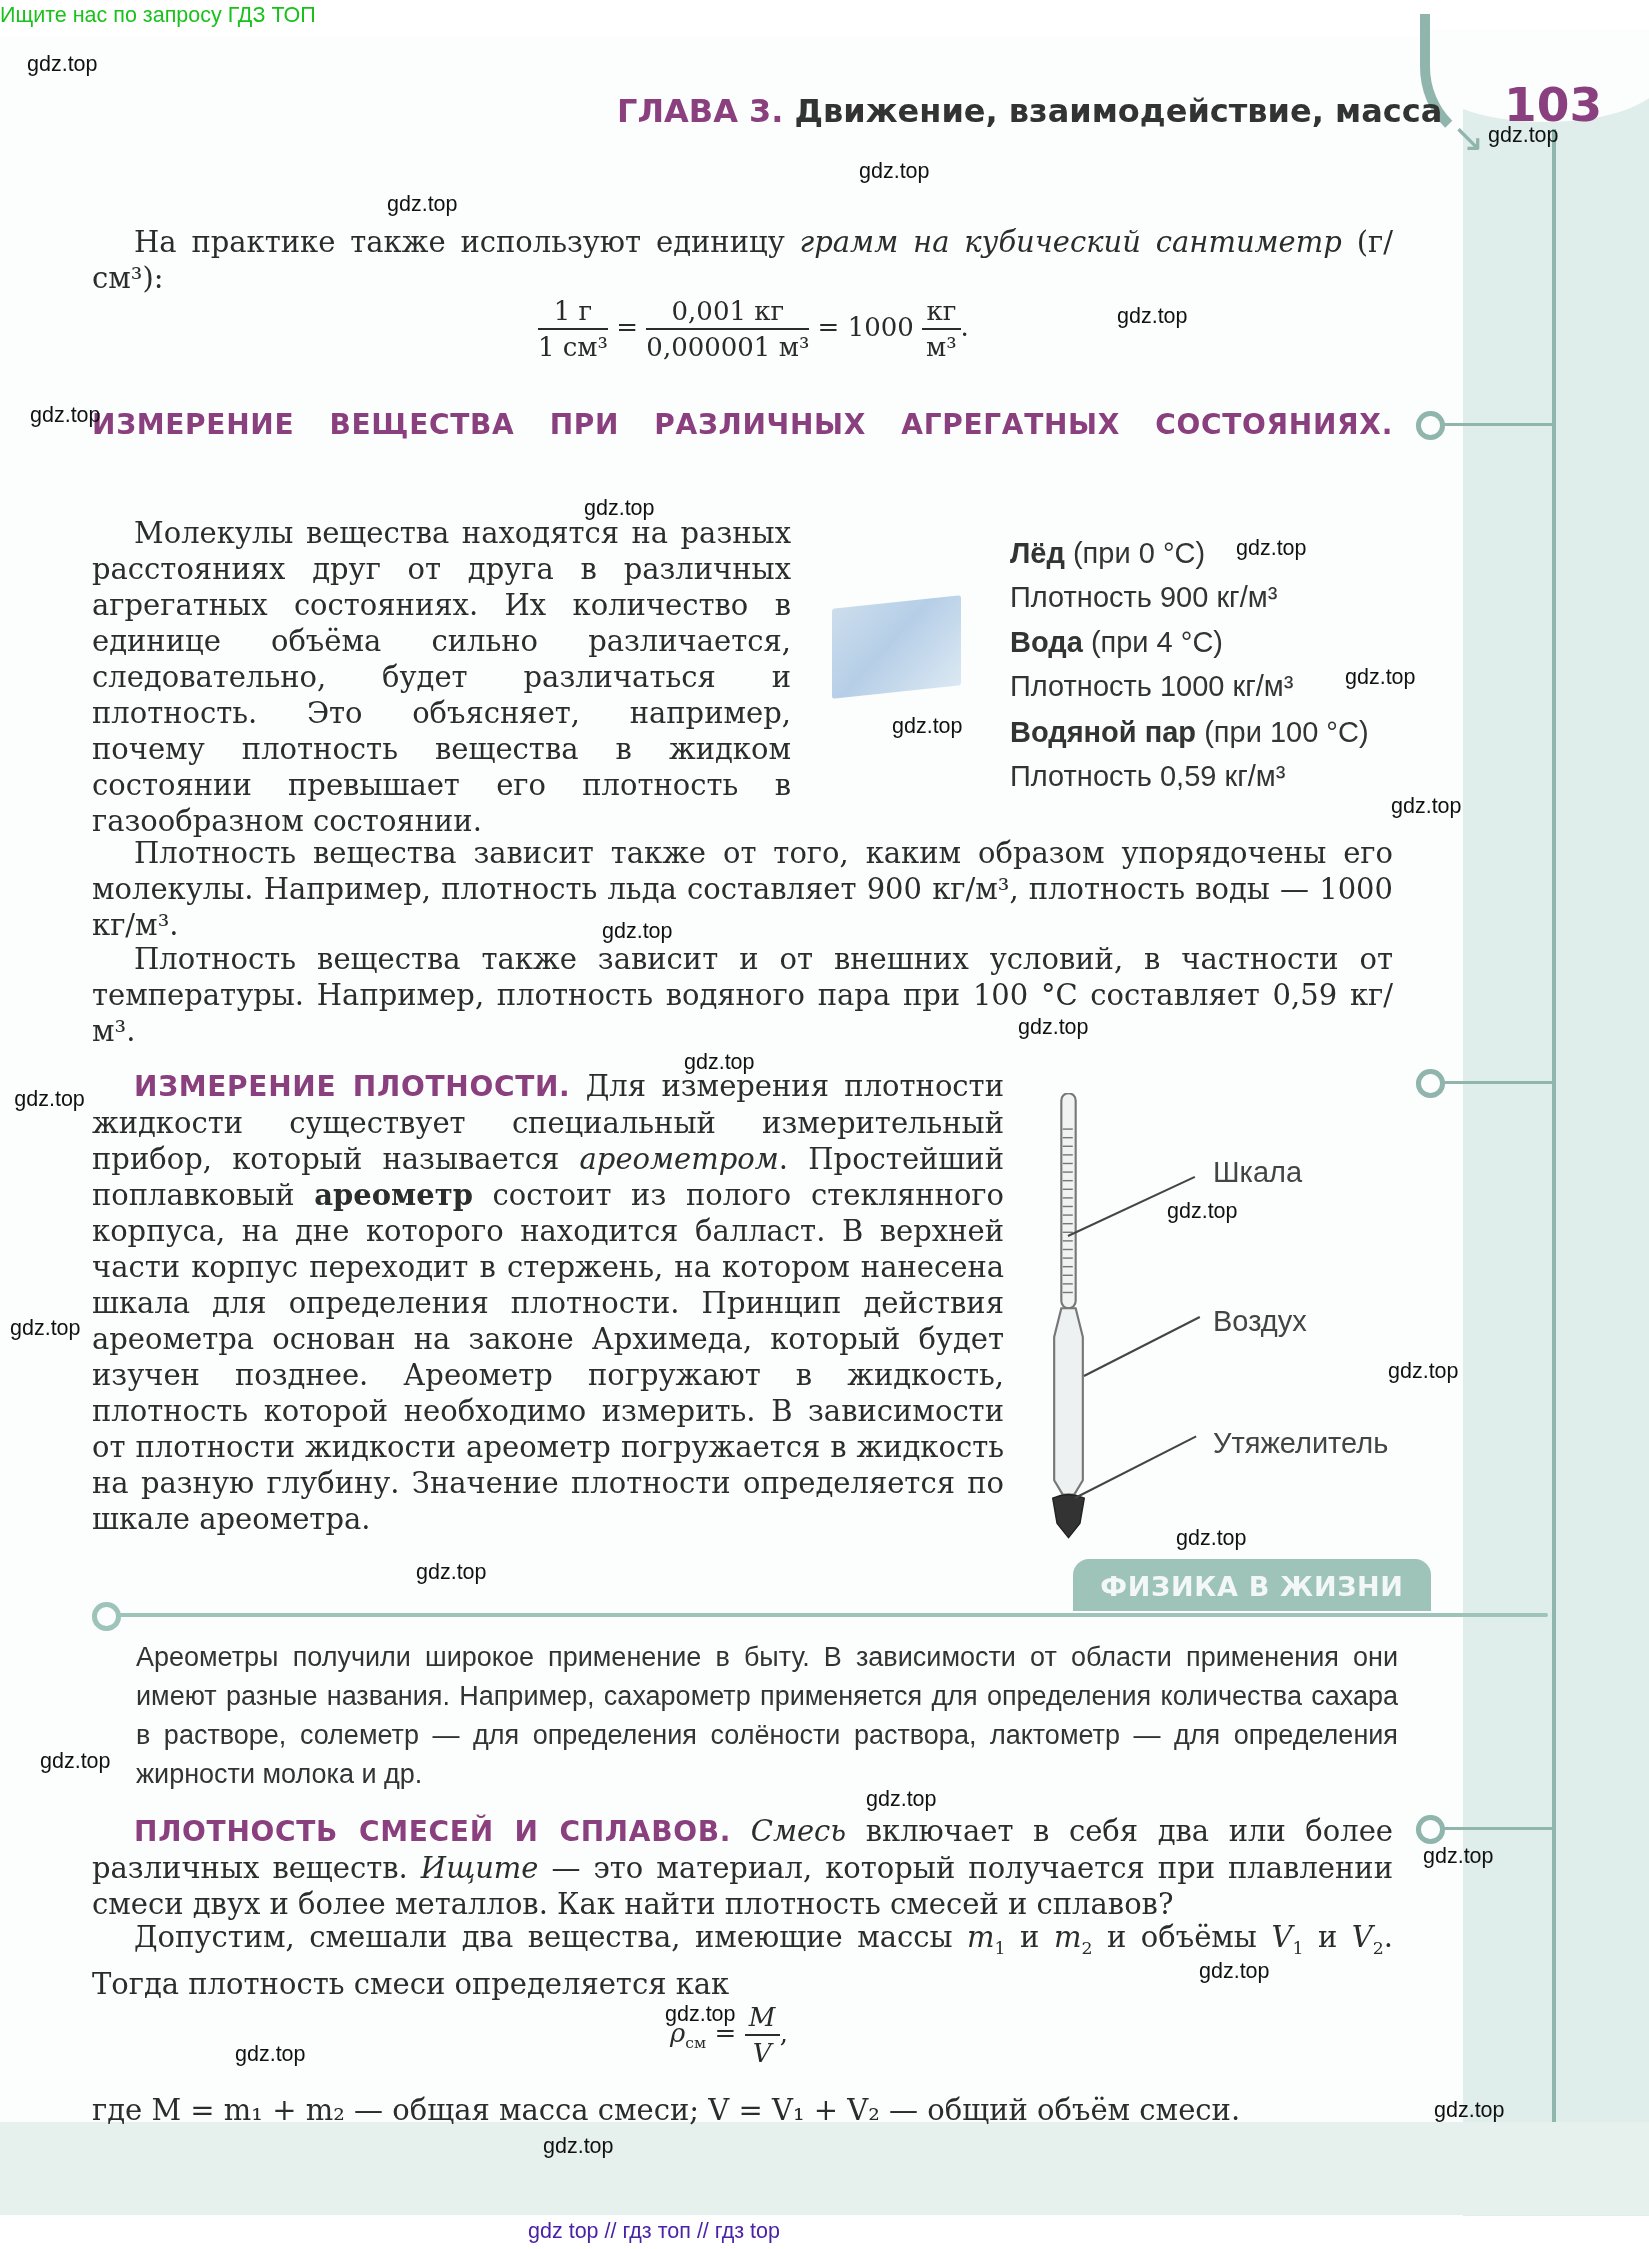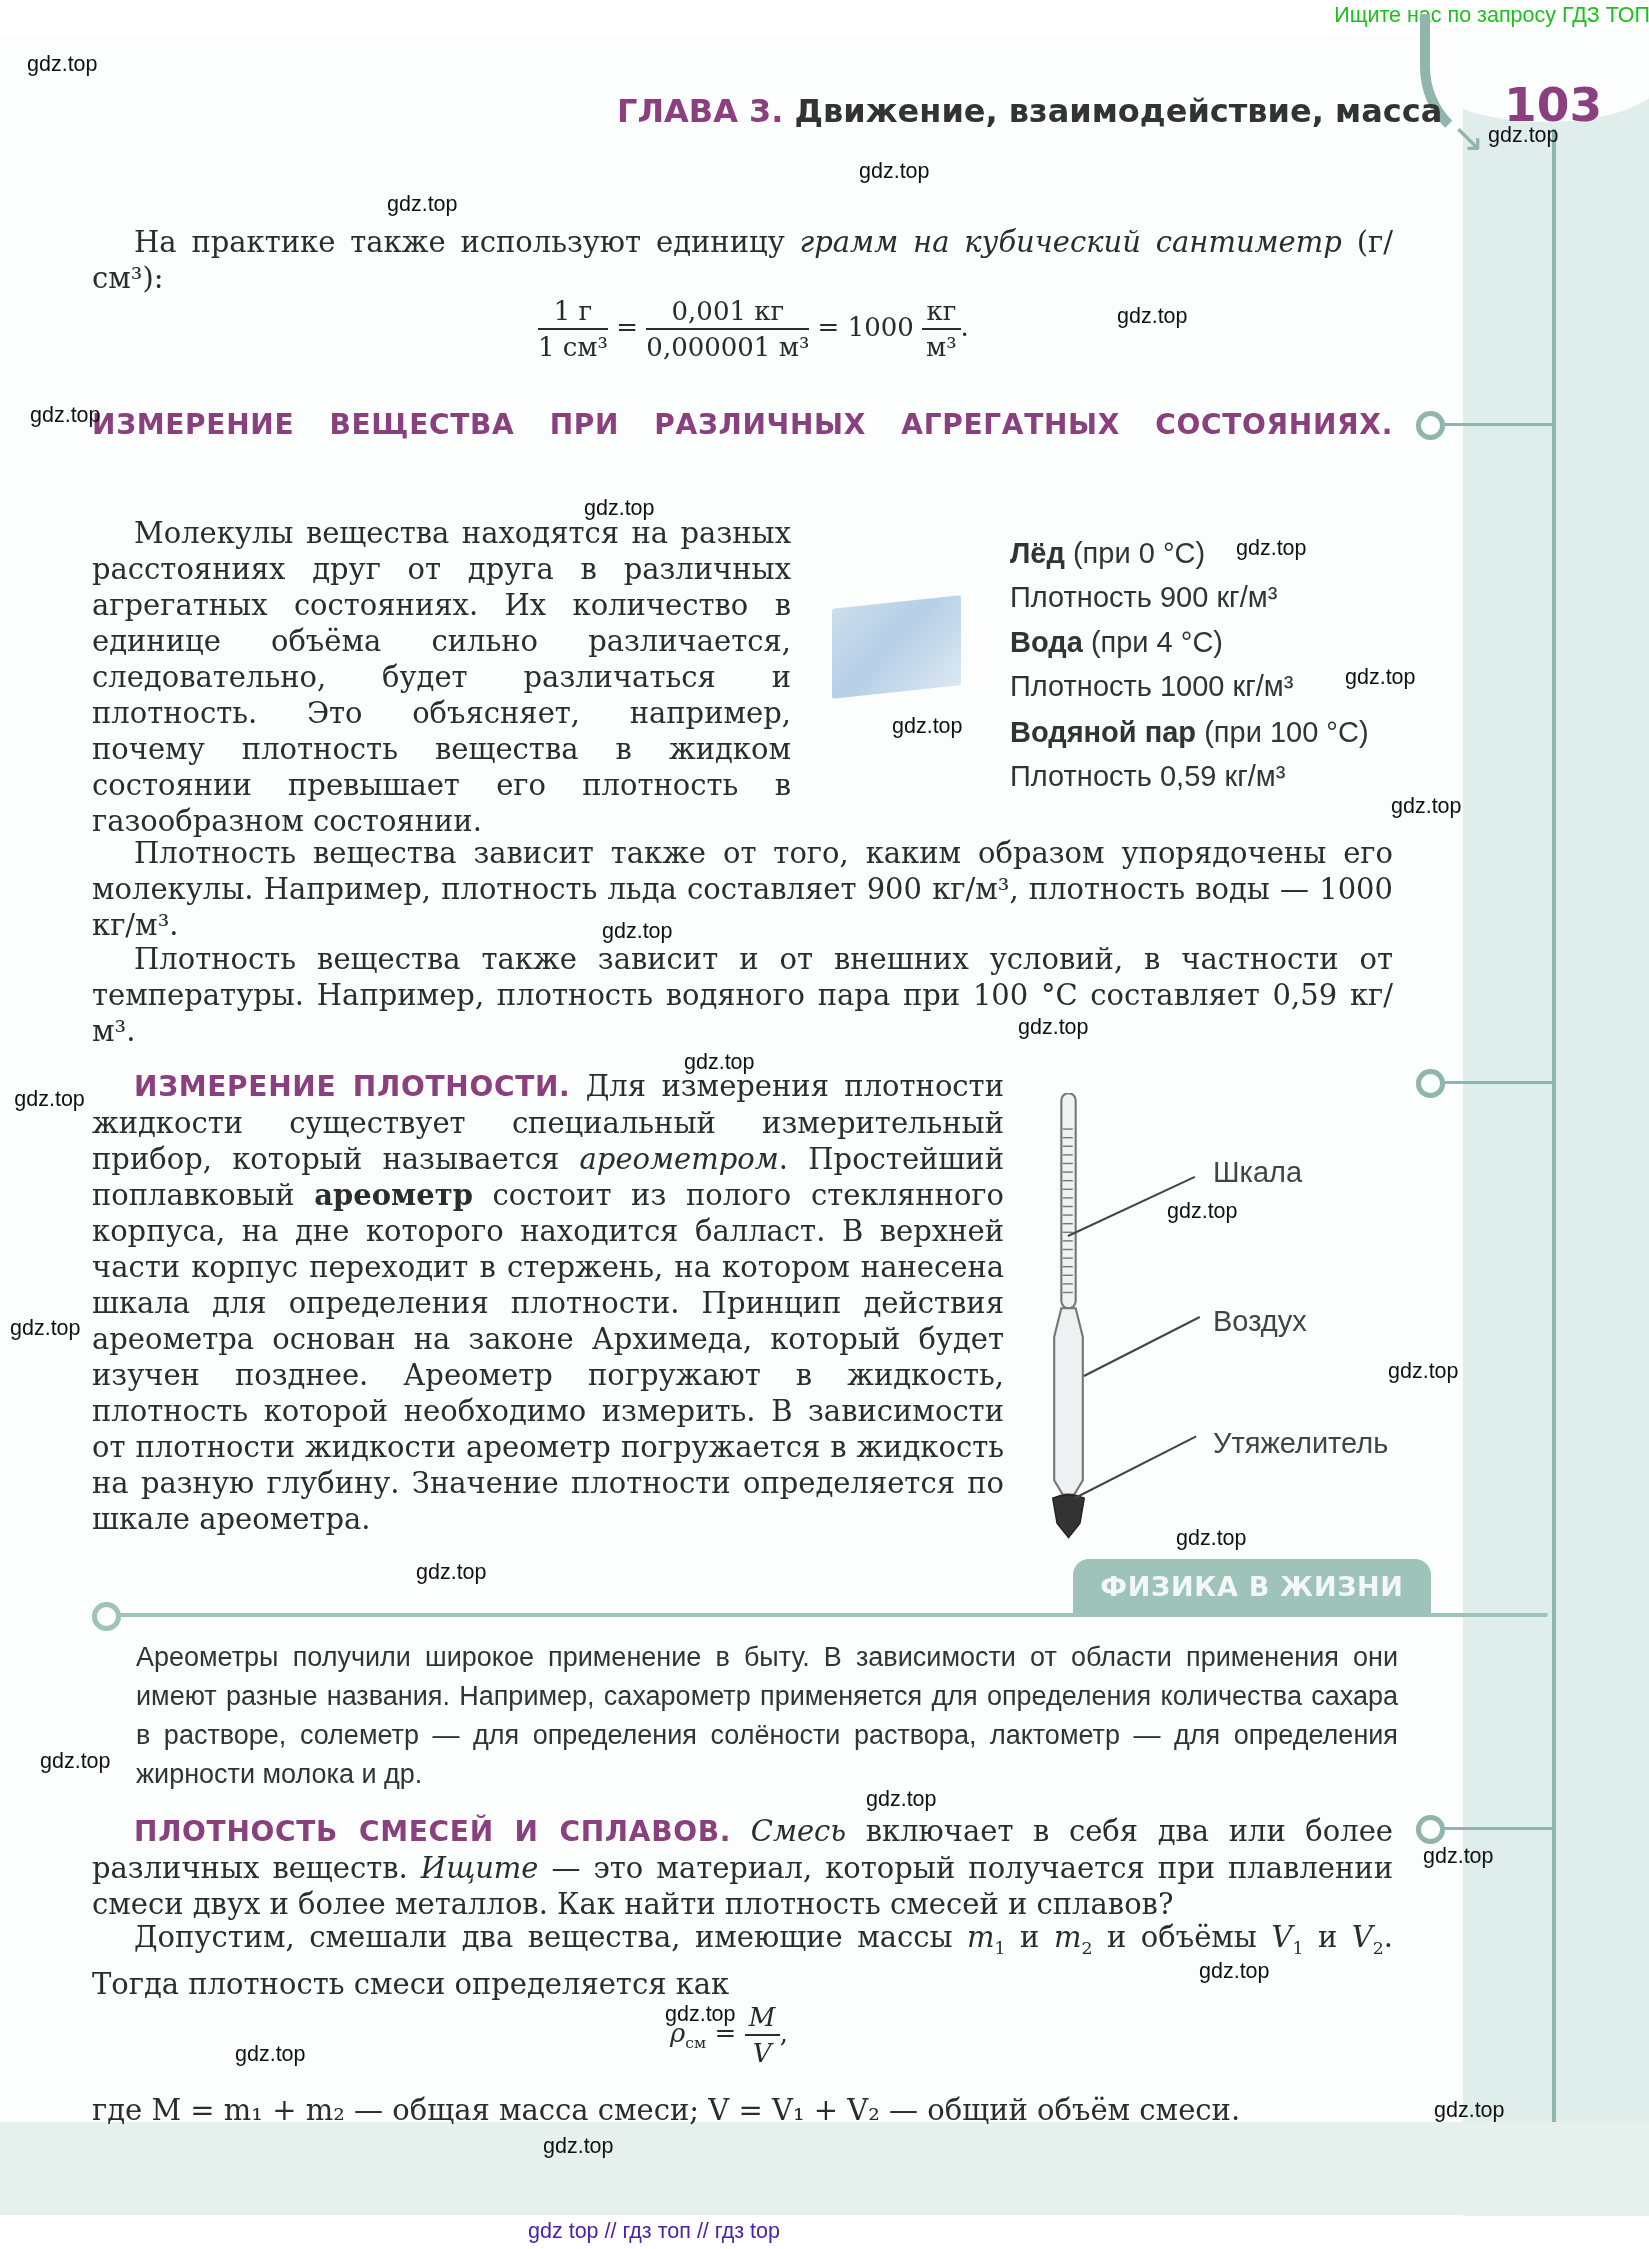--- a/index.html
+++ b/index.html
@@ -1,17 +1,17 @@
 <!DOCTYPE html>
 <html style="font-size:11.5px"><head>
 <meta charset="utf-8">
 <style>
   html,body{margin:0;padding:0;}
   body{width:1650px;height:2250px;position:relative;background:#ffffff;overflow:hidden;font-family:"DejaVu Serif",serif;color:#2a2a2a;}
-  .topbar{position:absolute;left:0;top:0;width:1650px;height:36px;background:#fff;text-align:right;}
+  .topbar{position:absolute;left:0;top:0;width:1650px;height:36px;background:#fff;text-align:left;}
   .topbar span{display:inline-block;margin-top:2.9px;font-family:"Liberation Sans",sans-serif;font-size:21.5px;color:#19c21b;}
   .page{position:absolute;left:0;top:36px;width:1650px;height:2180px;background:#fcfdfd;}
   .rail{position:absolute;left:1463px;top:36px;width:187px;height:2180px;background:#dfeeeb;}
   .rail-cut{position:absolute;left:1427px;top:29px;width:237px;height:93px;background:#fcfdfd;border-radius:0 0 60% 60%;}
   .rail-line{position:absolute;left:1552px;top:129px;width:3.6px;height:2079px;background:#8fb5ad;}
   .rail-arc{position:absolute;left:1420px;top:14.3px;width:86px;height:129px;border-left:10px solid #8fb5ad;border-bottom:10px solid transparent;border-radius:0 0 0 86px;}
   .arrow{position:absolute;left:1452px;top:115px;font-family:"DejaVu Sans",sans-serif;font-size:39px;color:#8fb5ad;}
   .bottom-band{position:absolute;left:0;top:2122px;width:1650px;height:93px;background:#e6f1ee;}
   .connector{position:absolute;height:2.9px;background:#8fb5ad;}
   .knob{position:absolute;width:18.6px;height:18.6px;border:5px solid #8fb5ad;border-radius:50%;background:#fcfdfd;}
@@ -27,21 +27,21 @@
   .frac{display:inline-block;vertical-align:middle;text-align:center;}
   .frac .n{display:block;border-bottom:2.2px solid #2c2c2c;padding:0 4.3px;line-height:34px;}
   .frac .d{display:block;line-height:34px;}
   .formula{position:absolute;font-size:26px;white-space:nowrap;}
   .density-box{position:absolute;left:1010px;top:531px;font-family:"Liberation Sans",sans-serif;font-size:29px;line-height:44px;color:#333;}
   .density-box .row{margin-bottom:0;}
   .ice{position:absolute;left:832px;top:602px;width:129px;height:90px;background:linear-gradient(135deg,#c4d8ea 0%,#a9c6e3 45%,#d6e5f1 100%);transform:skewY(-6deg);opacity:0.85;border-radius:2.9px;}
   .hydro{position:absolute;left:1047px;top:1093px;}
   .callout{position:absolute;font-family:"Liberation Sans",sans-serif;font-size:29px;color:#444;}
   .leader{position:absolute;height:2.2px;background:#444;transform-origin:0 50%;}
-  .life-tab{position:absolute;left:1073px;top:1559px;width:358px;height:58px;background:#9ec3b9;border-radius:16px 16px 0 0;text-align:center;}
+  .life-tab{position:absolute;left:1073px;top:1559px;width:358px;height:52px;background:#9ec3b9;border-radius:16px 16px 0 0;text-align:center;}
   .life-tab span{display:inline-block;margin-top:11.5px;font-family:"DejaVu Sans",sans-serif;font-weight:bold;font-size:27px;color:#f3f8f7;letter-spacing:0.7px;}
   .life-line{position:absolute;left:100px;top:1613px;width:1448px;height:3.6px;background:#9ec3b9;border-radius:2.2px;}
   .life-text{position:absolute;left:136px;top:1638px;width:1262px;font-family:"Liberation Sans",sans-serif;font-size:27px;line-height:39px;color:#333;text-align:justify;}
   .wm{position:absolute;font-family:"Liberation Sans",sans-serif;font-size:21.5px;color:#111;}
   .footer{position:absolute;left:0;top:2216px;width:1308px;height:34px;text-align:center;background:#fff;}
   .footer span{display:inline-block;margin-top:2.9px;font-family:"Liberation Sans",sans-serif;font-size:21.5px;color:#4a22a8;}
 </style>
 </head>
 <body>
 

